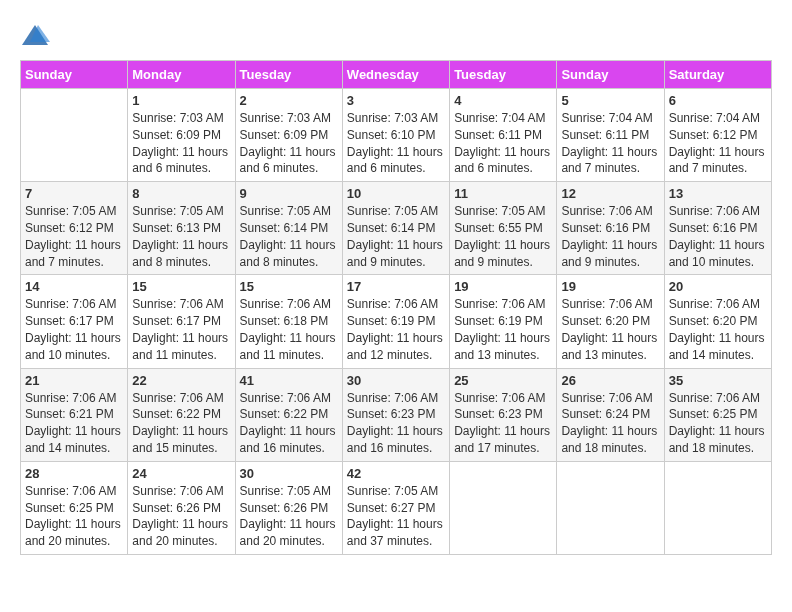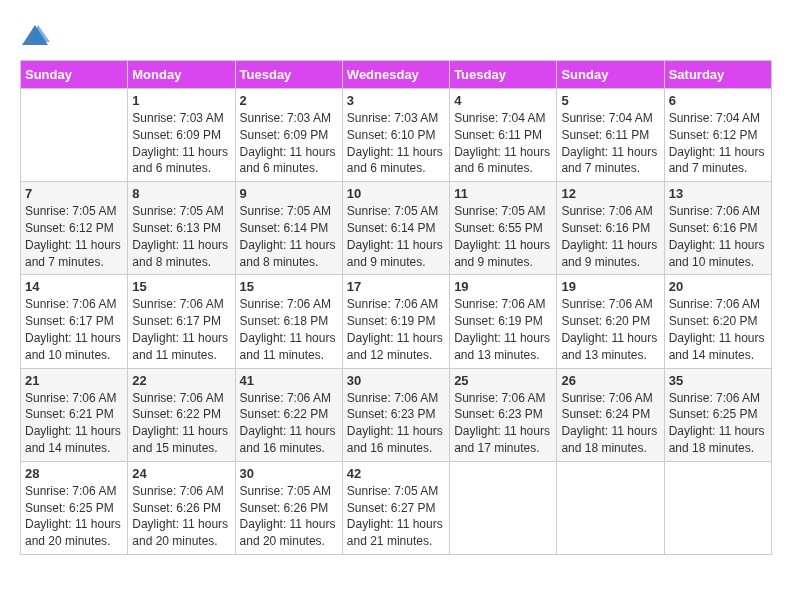--- a/index.html
+++ b/index.html
@@ -372,21 +372,21 @@
           <span>Sunrise: 7:05 AM</span><br>
           <span>Sunset: 6:26 PM</span><br>
           <span>Daylight: 11 hours and 20 minutes.</span>
         </div>
       </td>
         <td>
         <span class="day-num">42</span>
         <div class="day-detail">
           <span>Sunrise: 7:05 AM</span><br>
           <span>Sunset: 6:27 PM</span><br>
-          <span>Daylight: 11 hours and 21 minutes.</span>
+          <span>Daylight: 11 hours and 37 minutes.</span>
         </div>
       </td>
         <td class="empty"></td>
         <td class="empty"></td>
         <td class="empty"></td>
       </tr>
     </tbody>
 </table>
 
 </body></html>

